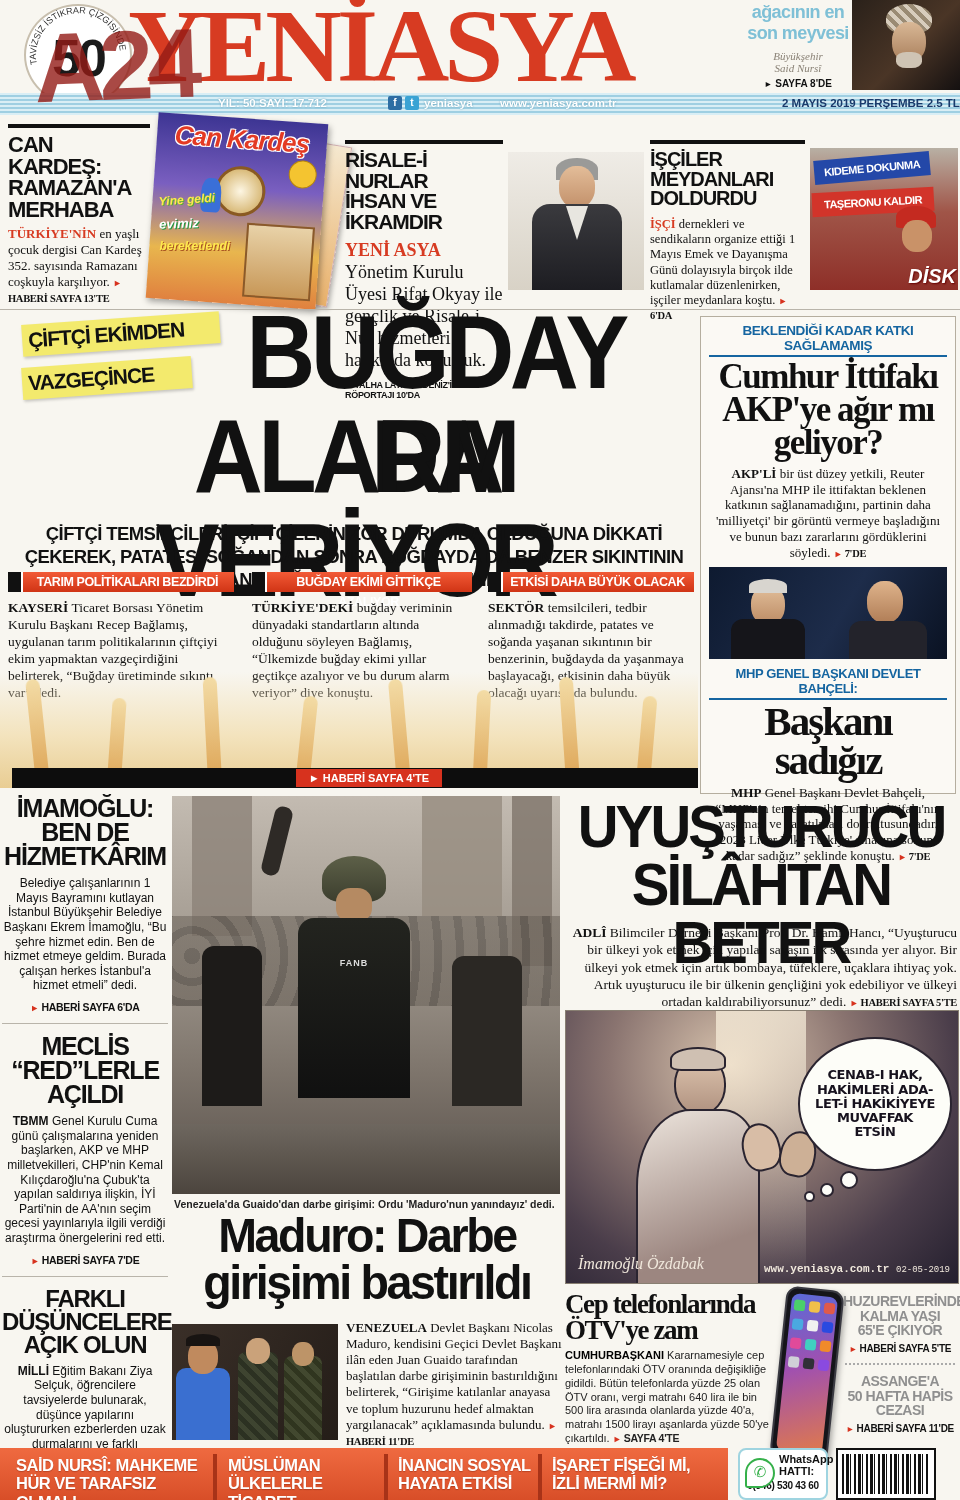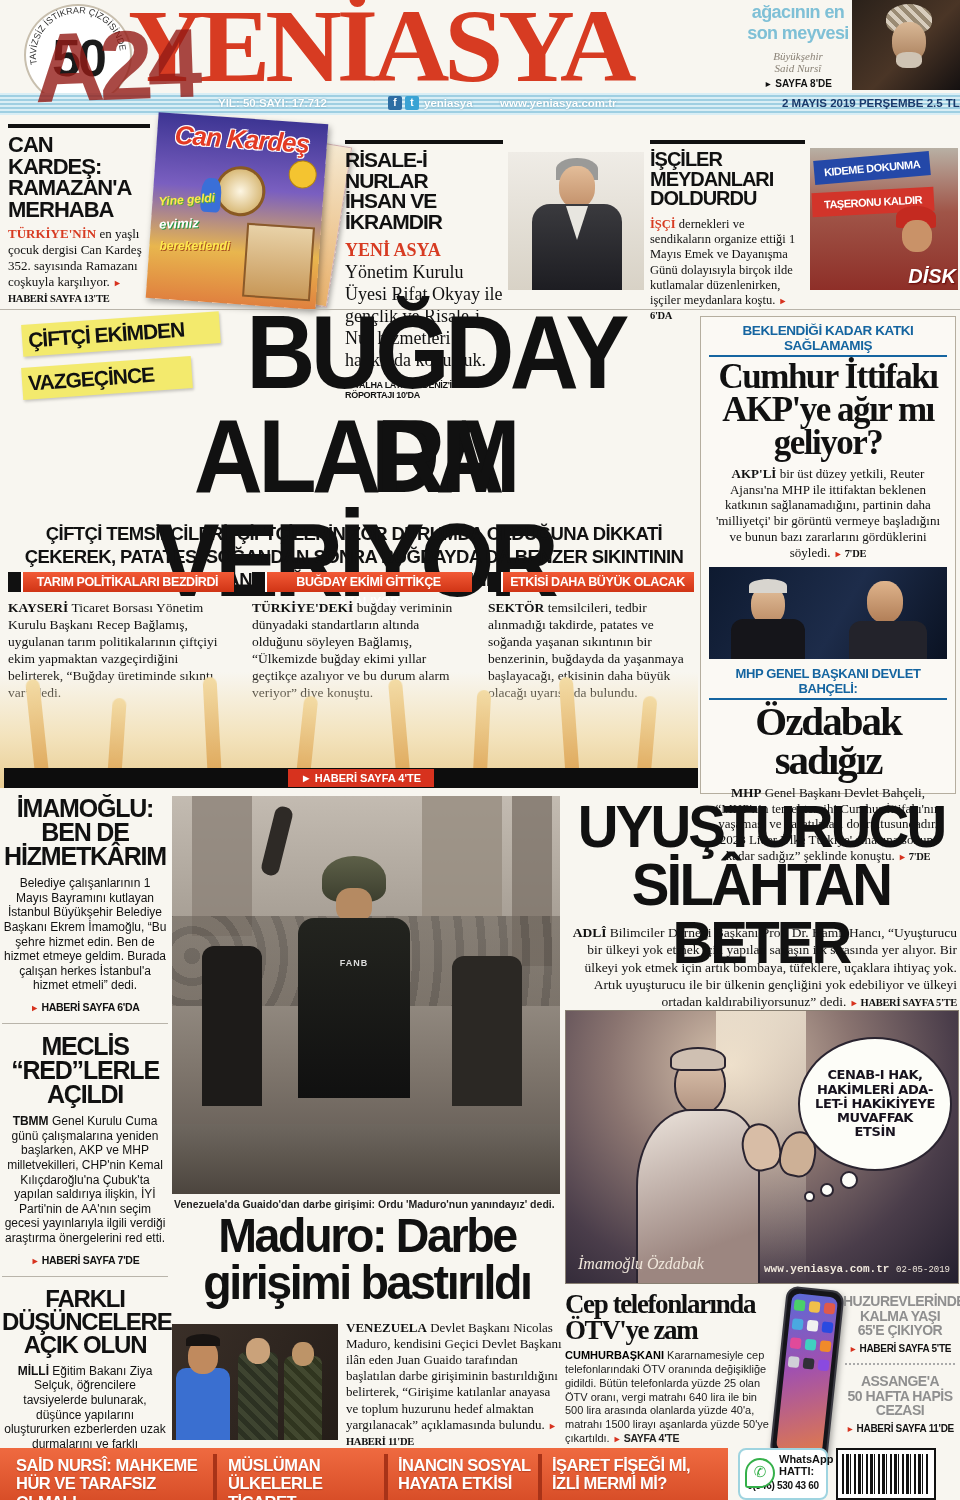--- a/index.html
+++ b/index.html
@@ -184,21 +184,21 @@
 
   <div class="abs photo" style="left:0;top:672px;width:698px;height:116px;background:linear-gradient(180deg,rgba(248,246,240,0) 0%,#f3e3bd 55%,#e9cd93 100%);">
     <div class="stalk" style="left:30px;bottom:14px;transform:rotate(-6deg);"></div>
     <div class="stalk" style="left:110px;bottom:10px;transform:rotate(4deg);height:80px;"></div>
     <div class="stalk" style="left:205px;bottom:16px;transform:rotate(-3deg);"></div>
     <div class="stalk" style="left:300px;bottom:8px;transform:rotate(6deg);height:84px;"></div>
     <div class="stalk" style="left:392px;bottom:14px;transform:rotate(-5deg);"></div>
     <div class="stalk" style="left:475px;bottom:10px;transform:rotate(3deg);height:88px;"></div>
     <div class="stalk" style="left:562px;bottom:16px;transform:rotate(-4deg);"></div>
     <div class="stalk" style="left:640px;bottom:10px;transform:rotate(5deg);height:82px;"></div>
-    <div class="abs" style="left:4px;bottom:0;width:698px;height:20px;background:#0d0d0d;">
+    <div class="abs" style="left:12px;bottom:0;width:698px;height:20px;background:#0d0d0d;">
       <div class="abs" style="left:284px;top:1px;width:146px;height:18px;background:#d7321e;color:#fff;text-align:center;font-weight:bold;font-size:11px;line-height:18px;">
         <span>►</span>
         <span>HABERİ SAYFA 4'TE</span>
       </div>
     </div>
   </div>
 
   <div class="abs" style="left:700px;top:316px;width:256px;height:478px;border:1px solid #b5ae9f;background:#fbf9f4;padding:6px 8px;box-sizing:border-box;text-align:center;">
     <div class="kicker">BEKLENDİĞİ KADAR KATKI SAĞLAMAMIŞ</div>
     <div class="serif ml" style="font-weight:bold;font-size:35px;line-height:.94;letter-spacing:-1.5px;margin-top:4px;">Cumhur İttifakı
@@ -212,21 +212,21 @@
     </div>
     
     <div class="photo" style="position:relative;width:100%;height:92px;margin-top:6px;background:linear-gradient(120deg,#0e1a30,#1d2c4a 55%,#0a1222);">
       <div class="abs" style="left:42px;top:18px;width:34px;height:40px;border-radius:46%;background:linear-gradient(#e3c09c,#bb8a63);"></div>
       <div class="abs" style="left:40px;top:12px;width:38px;height:14px;border-radius:50% 50% 0 0;background:#d8d5cf;"></div>
       <div class="abs" style="left:22px;top:52px;width:74px;height:40px;border-radius:12px 12px 0 0;background:#15151a;"></div>
       <div class="abs" style="left:158px;top:14px;width:36px;height:42px;border-radius:46%;background:linear-gradient(#dfb48c,#b07d56);"></div>
       <div class="abs" style="left:140px;top:54px;width:78px;height:38px;border-radius:12px 12px 0 0;background:#23232b;"></div>
     </div>
     <div class="kicker" style="margin-top:7px;font-size:13px;">MHP GENEL BAŞKANI DEVLET BAHÇELİ:</div>
-    <div class="serif" style="font-weight:bold;font-size:41px;line-height:.95;letter-spacing:-2px;margin-top:2px;">Özdabak sadığız</div>
+    <div class="serif" style="font-weight:bold;font-size:41px;line-height:.95;letter-spacing:-2px;margin-top:2px;">Başkanı sadığız</div>
     <div class="serif" style="font-size:13px;line-height:1.22;margin-top:5px;">
       <span class="lead black">MHP</span>
       <span>Genel Başkanı Devlet Bahçeli, “MHP'nin temel tercihi Cumhur İttifakı'nın yaşaması ve yaşatılması doğrultusundadır. '2023 Lider Ülke Türkiye' amacına sonuna kadar sadığız” şeklinde konuştu.</span>
       <span class="ref"><span class="arrow">►</span>
       <span>7'DE</span></span>
     </div>
   </div>
 
   <div class="abs" style="left:2px;top:796px;width:166px;text-align:center;">
     <div style="border-bottom:1px solid #b9b4aa;padding-bottom:10px;">

